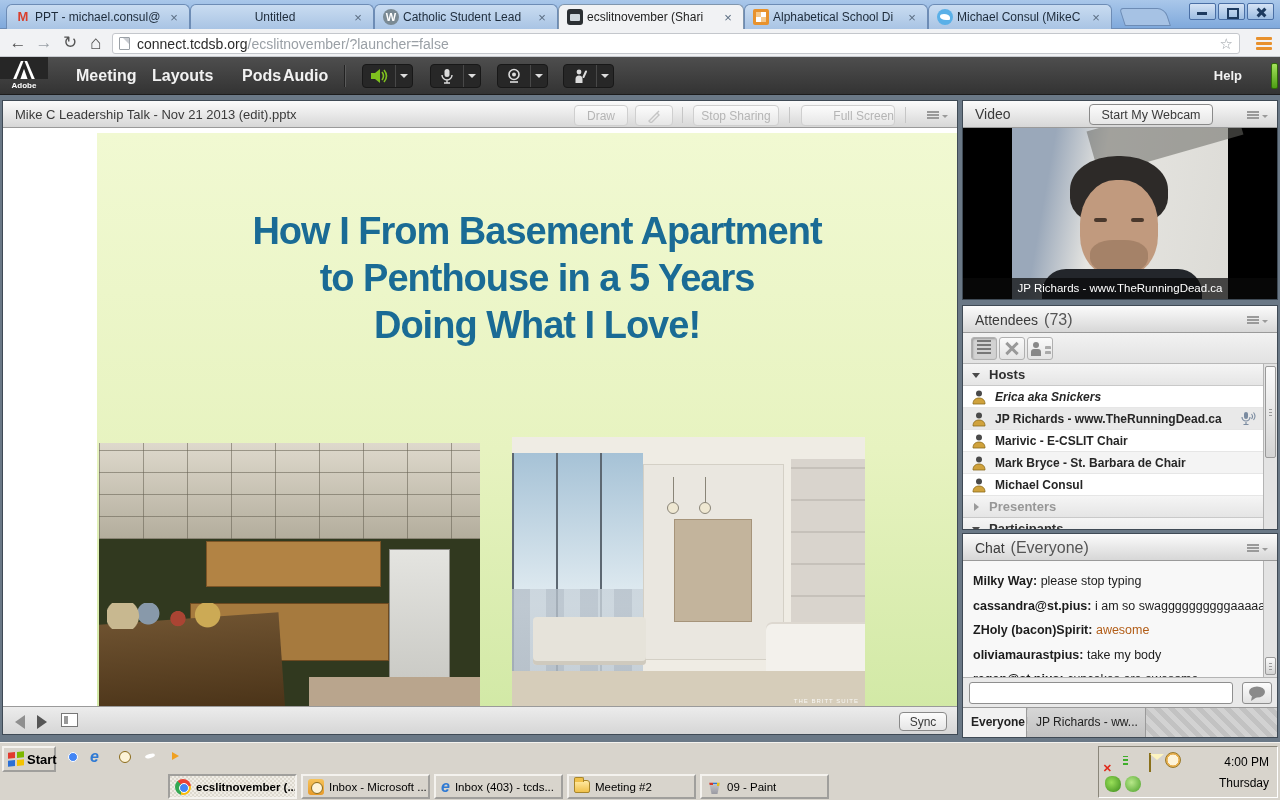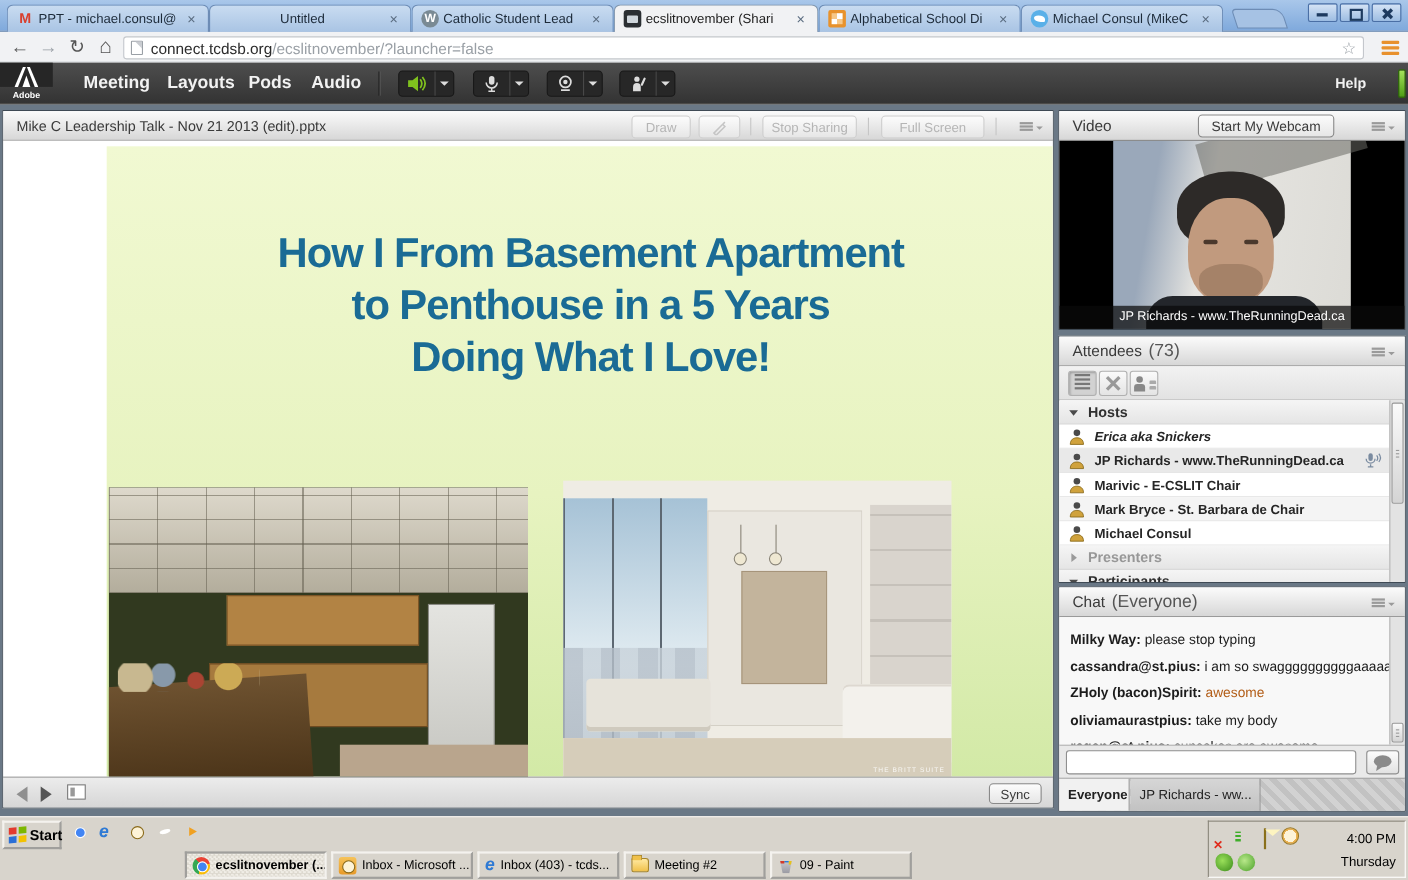--- a/index.html
+++ b/index.html
@@ -280,21 +280,21 @@
   <div class="adobe">
     <svg width="22" height="18" viewBox="0 0 24 20">
       <polygon points="0,20 8.5,0 11.5,0 3.5,20" fill="#fff"></polygon>
       <polygon points="12.5,0 15.5,0 24,20 20.5,20" fill="#fff"></polygon>
       <polygon points="12,8.5 16,20 8,20" fill="#fff"></polygon>
     </svg>
     <span class="word">Adobe</span>
   </div>
   <span class="cmenu" style="left:76px;">Meeting</span>
   <span class="cmenu" style="left:152px;">Layouts</span>
-  <span class="cmenu" style="left:226px;">Pods</span>
+  <span class="cmenu" style="left:242px;">Pods</span>
   <span class="cmenu" style="left:283px;">Audio</span>
   <span class="sep" style="left:344px;"></span>
 
   <div class="avgrp" style="left:362px;">
     <div class="avmain">
       <svg width="18" height="16" viewBox="0 0 18 16">
         <polygon points="1,5 5,5 10,1 10,15 5,11 1,11" fill="#7fc11e"></polygon>
         <path d="M12 4 q3 4 0 8 M14 2 q5 6 0 12" stroke="#7fc11e" stroke-width="1.6" fill="none"></path>
       </svg>
     </div>
@@ -349,21 +349,21 @@
       <span class="podtitle" style="font-size:13px;">Mike C Leadership Talk - Nov 21 2013 (edit).pptx</span>
       <div class="cbtn" style="left:571px;top:4px;width:54px;height:21px;line-height:21px;">Draw</div>
       <div class="cbtn" style="left:632px;top:4px;width:38px;height:21px;">
         <svg width="14" height="14" viewBox="0 0 14 14" style="margin-top:3px;">
           <path d="M2 12 L10 4 L12 6 L4 14 Z M10 4 l2 -2" stroke="#c5c5c5" stroke-width="1.4" fill="none"></path>
         </svg>
       </div>
       <span class="hsep" style="left:679px;"></span>
       <div class="cbtn" style="left:690px;top:4px;width:86px;height:21px;line-height:21px;">Stop Sharing</div>
       <span class="hsep" style="left:786px;"></span>
-      <div class="cbtn" style="left:798px;top:4px;width:94px;height:21px;line-height:21px;">Full Screen</div>
+      <div class="cbtn" style="left:798px;top:4px;width:94px;height:21px;line-height:21px;text-align:right;">Full Screen</div>
       <span class="hsep" style="left:902px;"></span>
       <div class="podmenu" style="top:10px;">
           <i></i>
           <i></i>
           <i></i>
         </div>
     </div>
     <div class="sharecontent">
       <div class="slide">
         <h1><span>How I From Basement Apartment</span><br><span>to Penthouse in a 5 Years</span><br><span>Doing What I Love!</span></h1>

